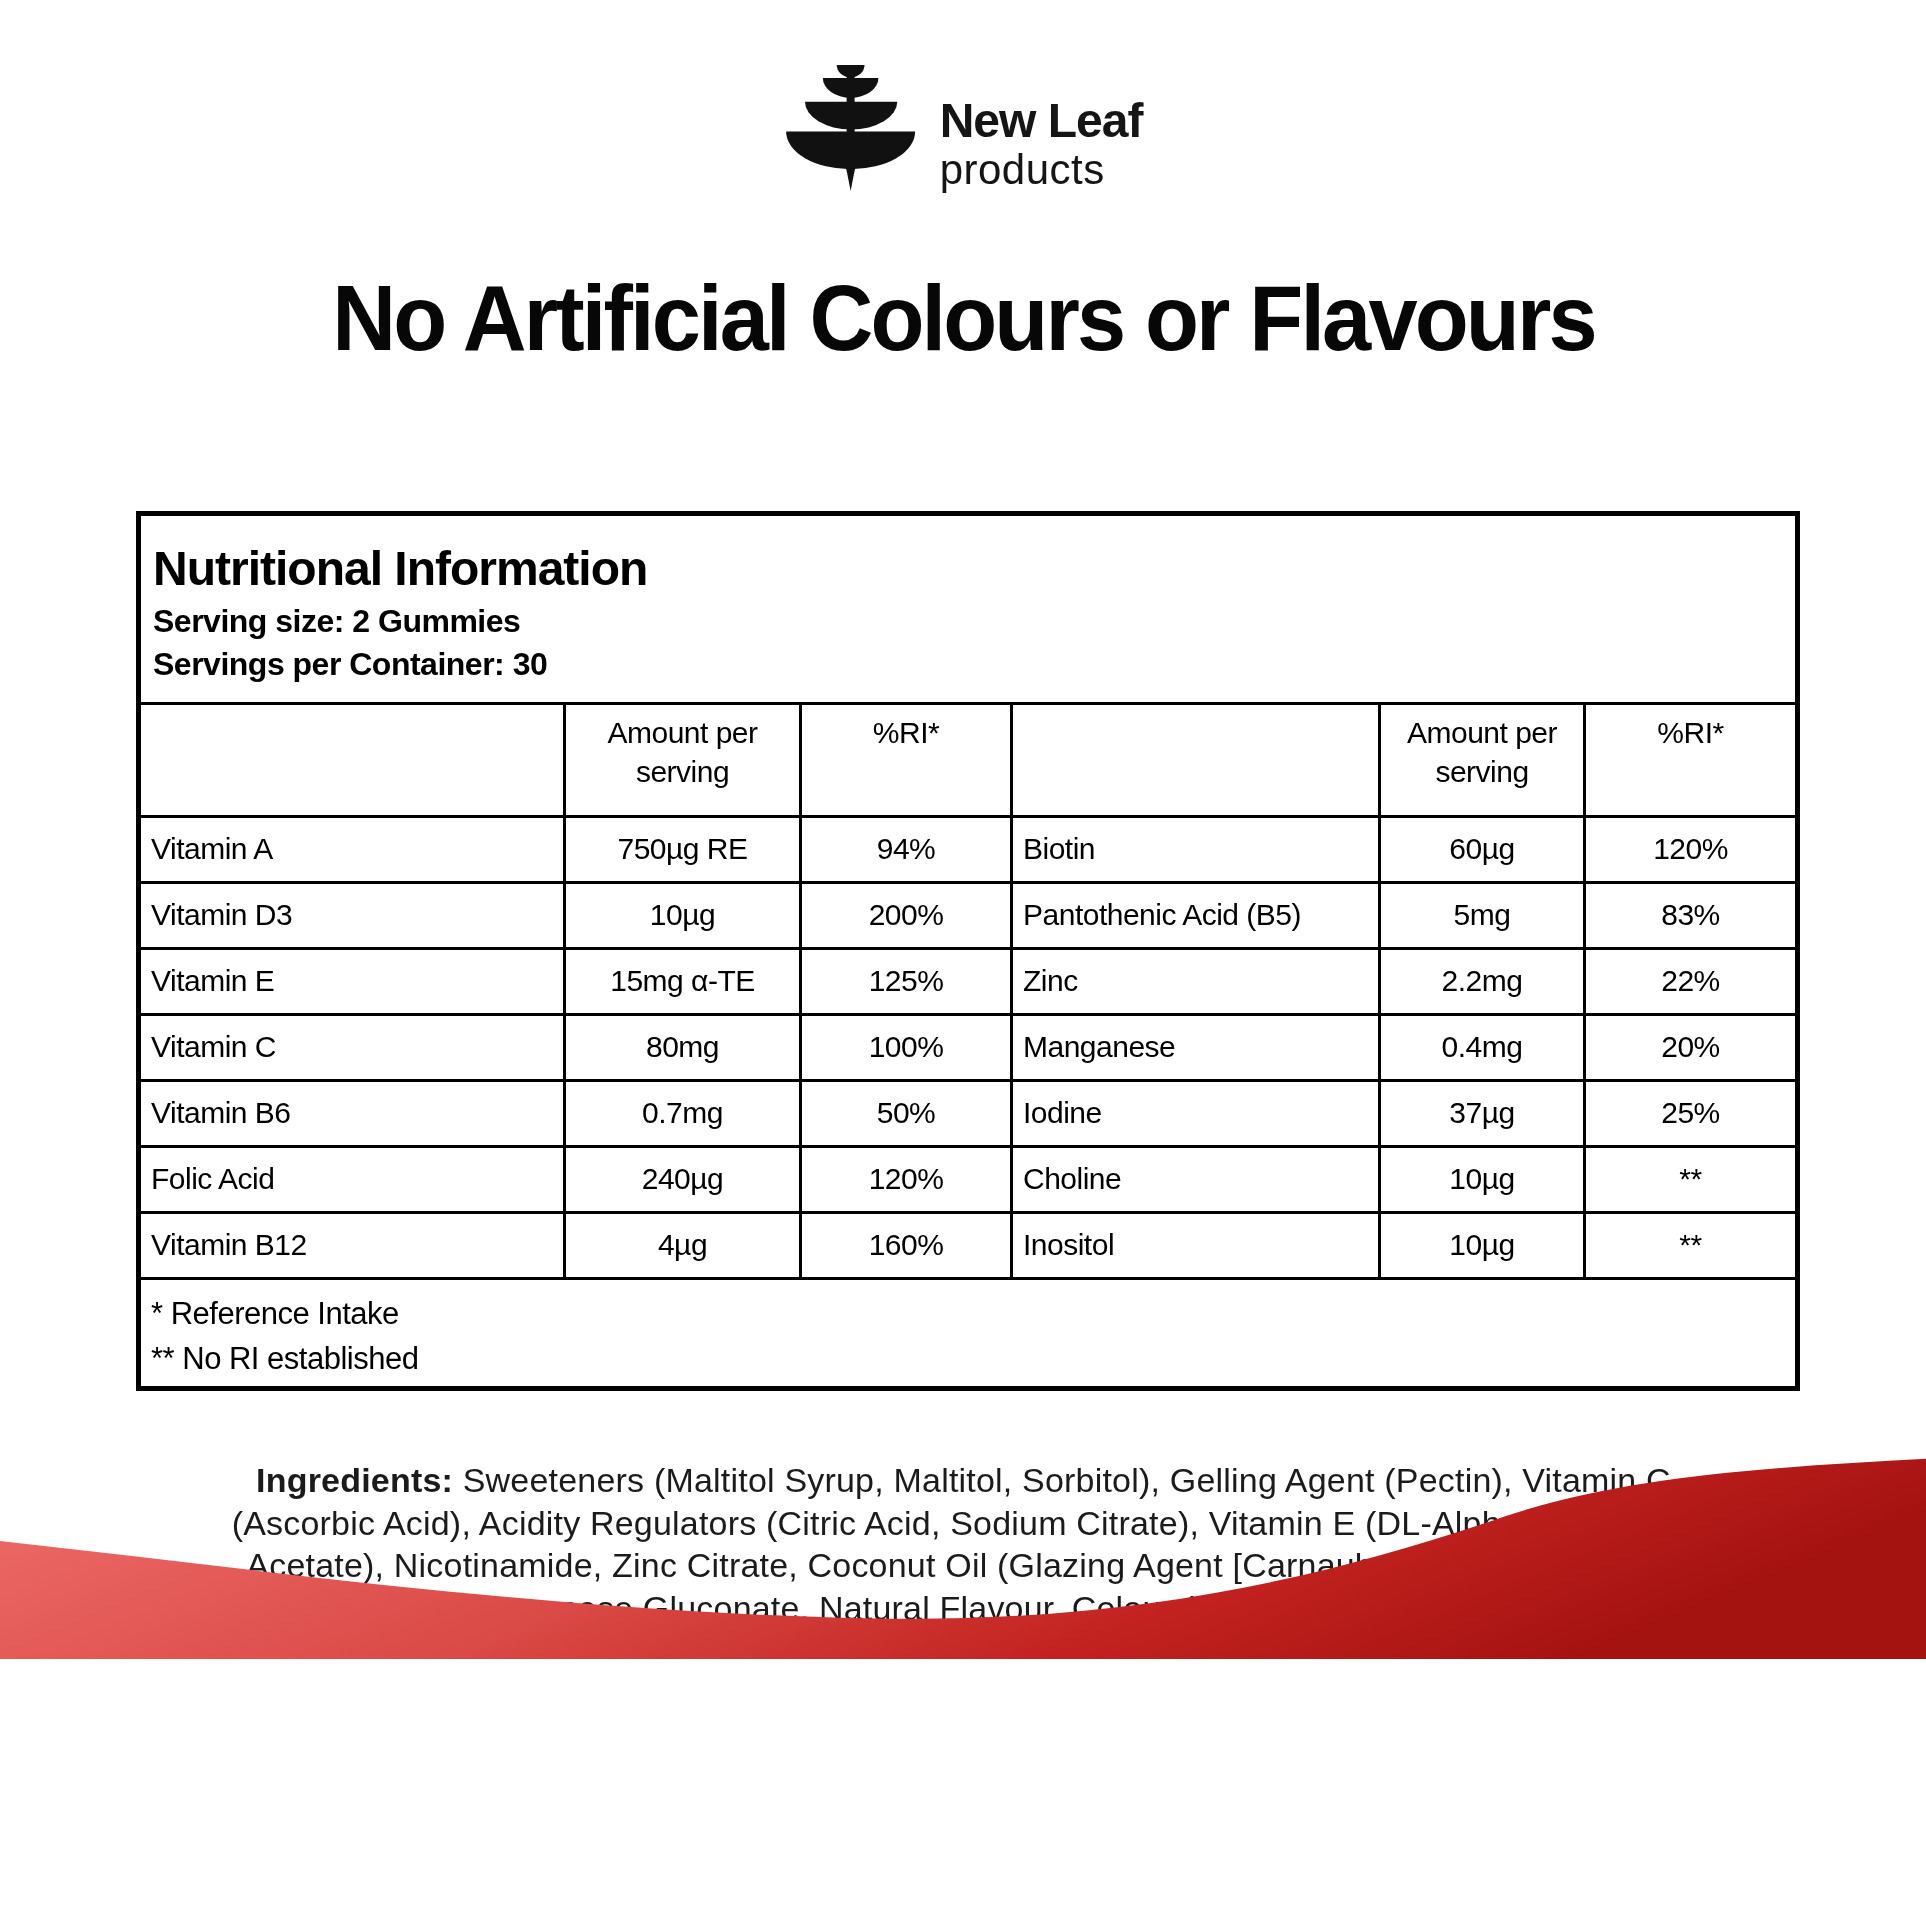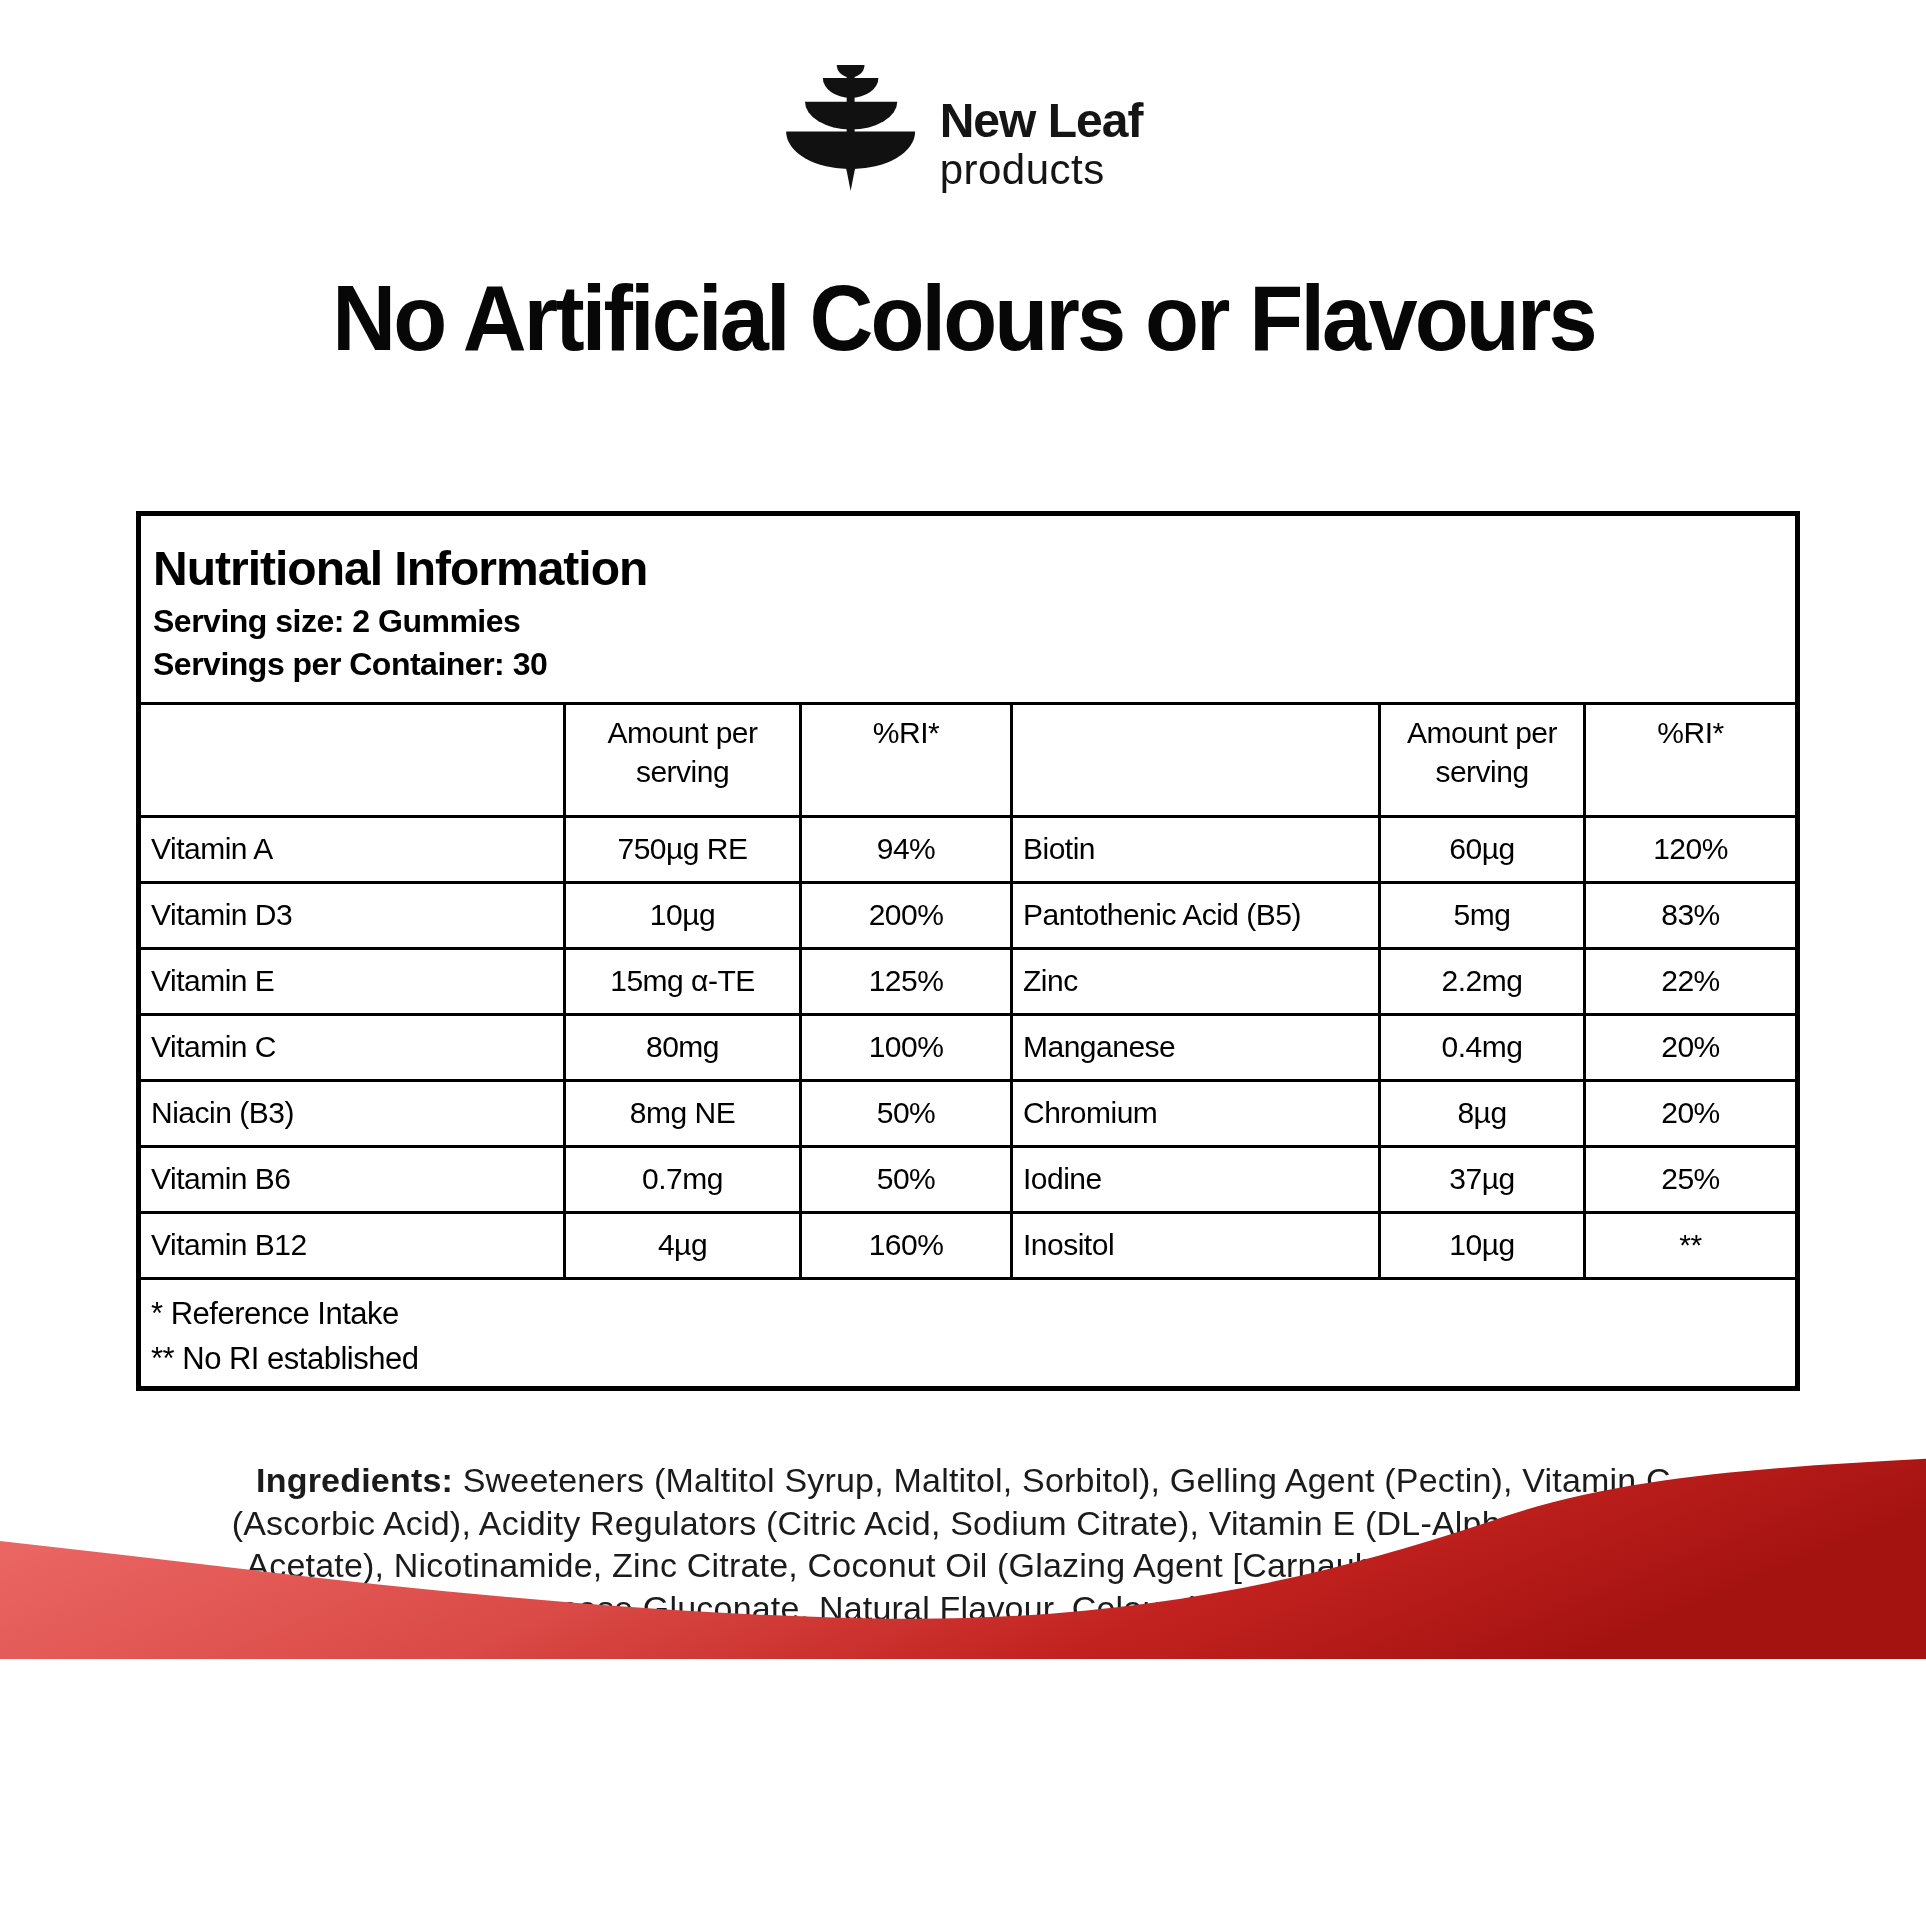--- a/index.html
+++ b/index.html
@@ -129,34 +129,34 @@
         </tr>
         <tr class="data-row">
           <td class="name">Vitamin C</td>
           <td class="val">80mg</td>
           <td class="val">100%</td>
           <td class="name">Manganese</td>
           <td class="val">0.4mg</td>
           <td class="val">20%</td>
         </tr>
         <tr class="data-row">
-          <td class="name">Niacin (B3)</td>
-          <td class="val">8mg NE</td>
-          <td class="val">50%</td>
-          <td class="name">Chromium</td>
-          <td class="val">8µg</td>
-          <td class="val">20%</td>
-        </tr>
-        <tr class="data-row">
           <td class="name">Vitamin B6</td>
           <td class="val">0.7mg</td>
           <td class="val">50%</td>
           <td class="name">Iodine</td>
           <td class="val">37µg</td>
           <td class="val">25%</td>
+        </tr>
+        <tr class="data-row">
+          <td class="name">Folic Acid</td>
+          <td class="val">240µg</td>
+          <td class="val">120%</td>
+          <td class="name">Choline</td>
+          <td class="val">10µg</td>
+          <td class="val">**</td>
         </tr>
         <tr class="data-row">
           <td class="name">Vitamin B12</td>
           <td class="val">4µg</td>
           <td class="val">160%</td>
           <td class="name">Inositol</td>
           <td class="val">10µg</td>
           <td class="val">**</td>
         </tr>
       </tbody>

